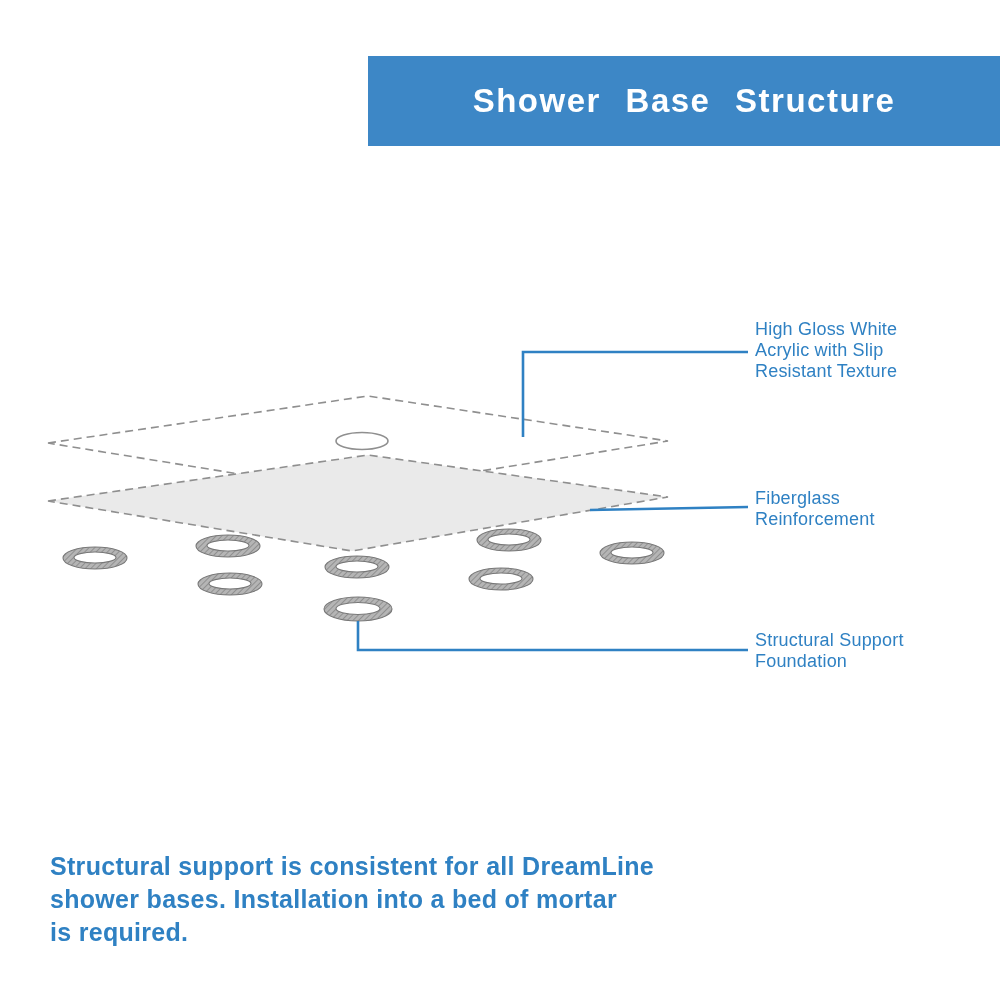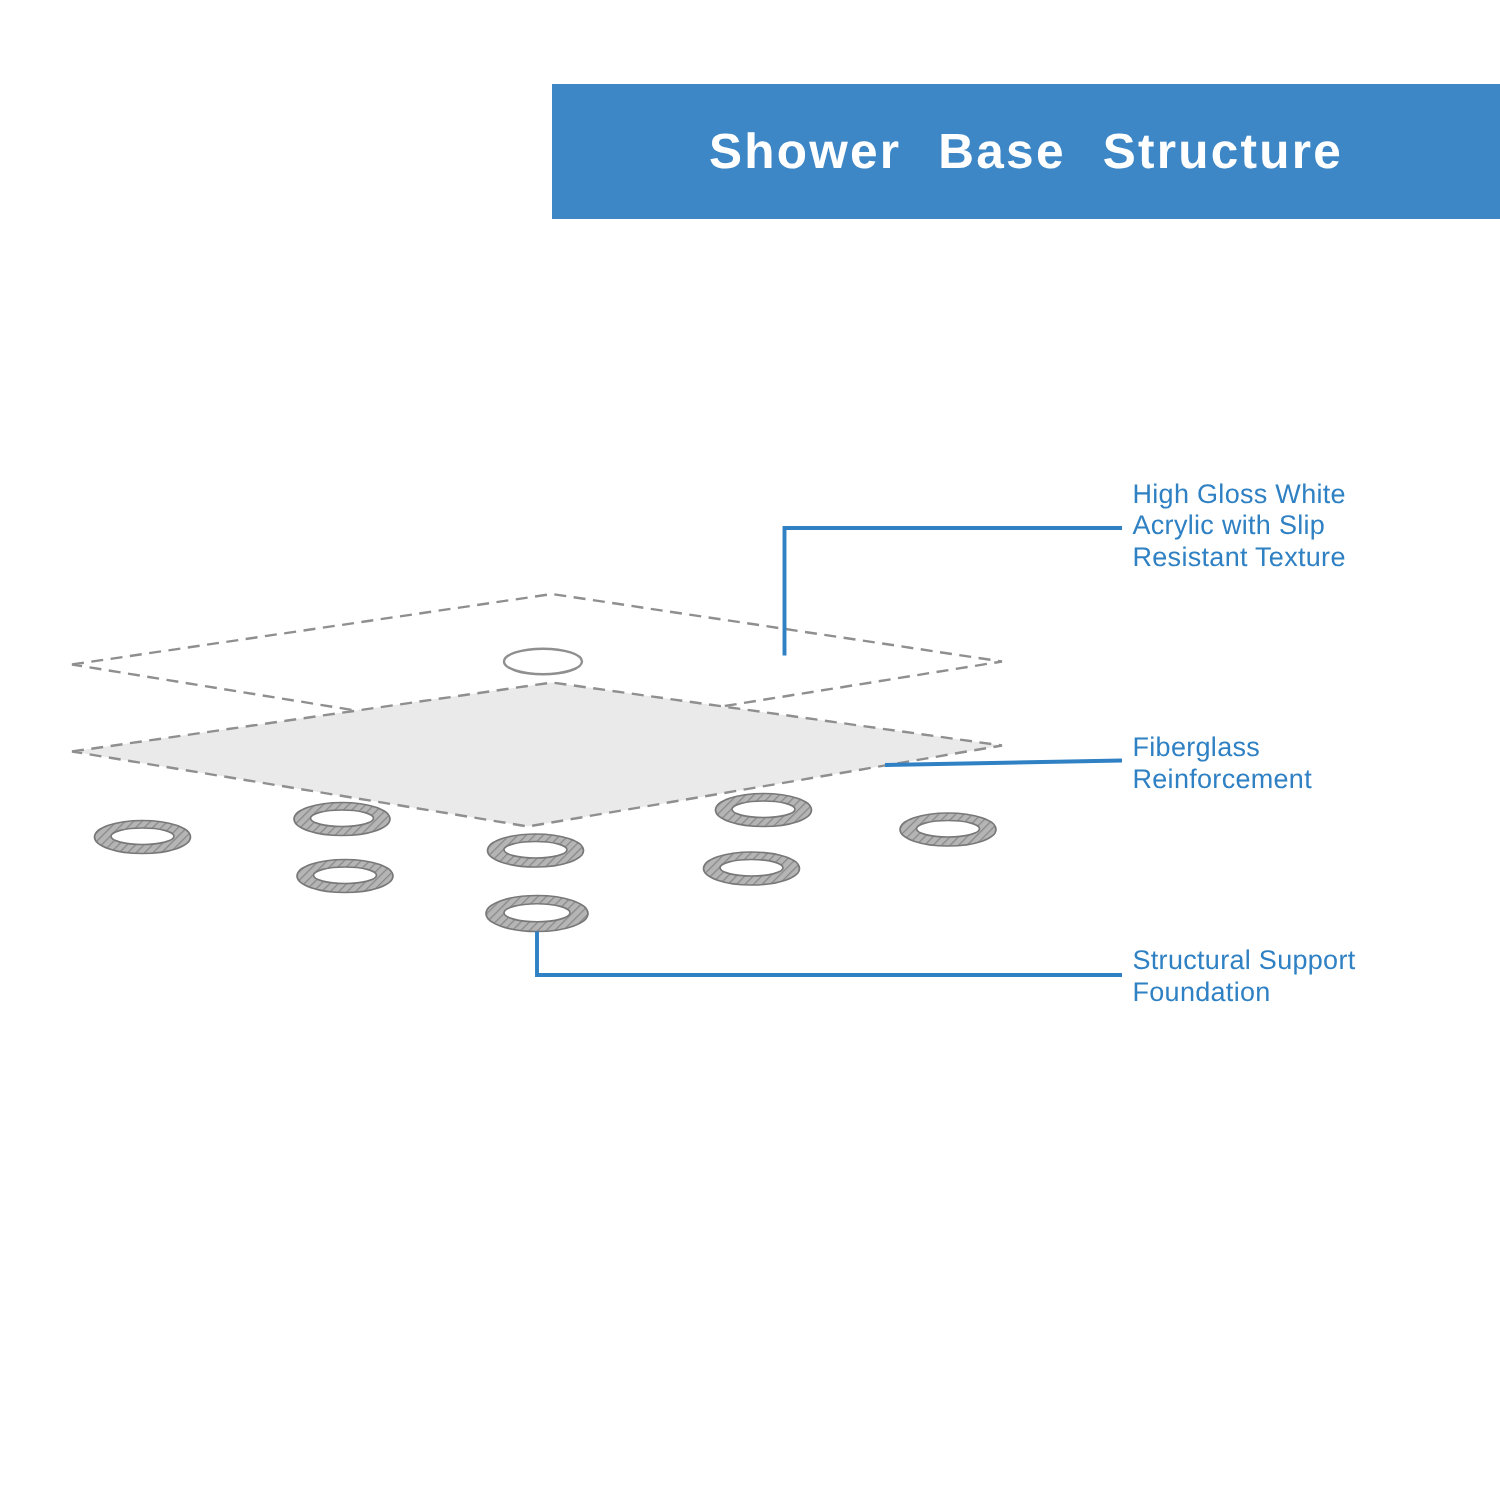--- a/index.html
+++ b/index.html
@@ -161,14 +161,17 @@
   <div class="callout-label lbl-acrylic">High Gloss White
 Acrylic with Slip
 Resistant Texture</div>
 
   <div class="callout-label lbl-fiberglass">Fiberglass
 Reinforcement</div>
 
   <div class="callout-label lbl-foundation">Structural Support
 Foundation</div>
 
+  <div class="footer-note">Structural support is consistent for all DreamLine
+shower bases. Installation into a bed of mortar
+is required.</div>
 
 </div>
 
 </body></html>

